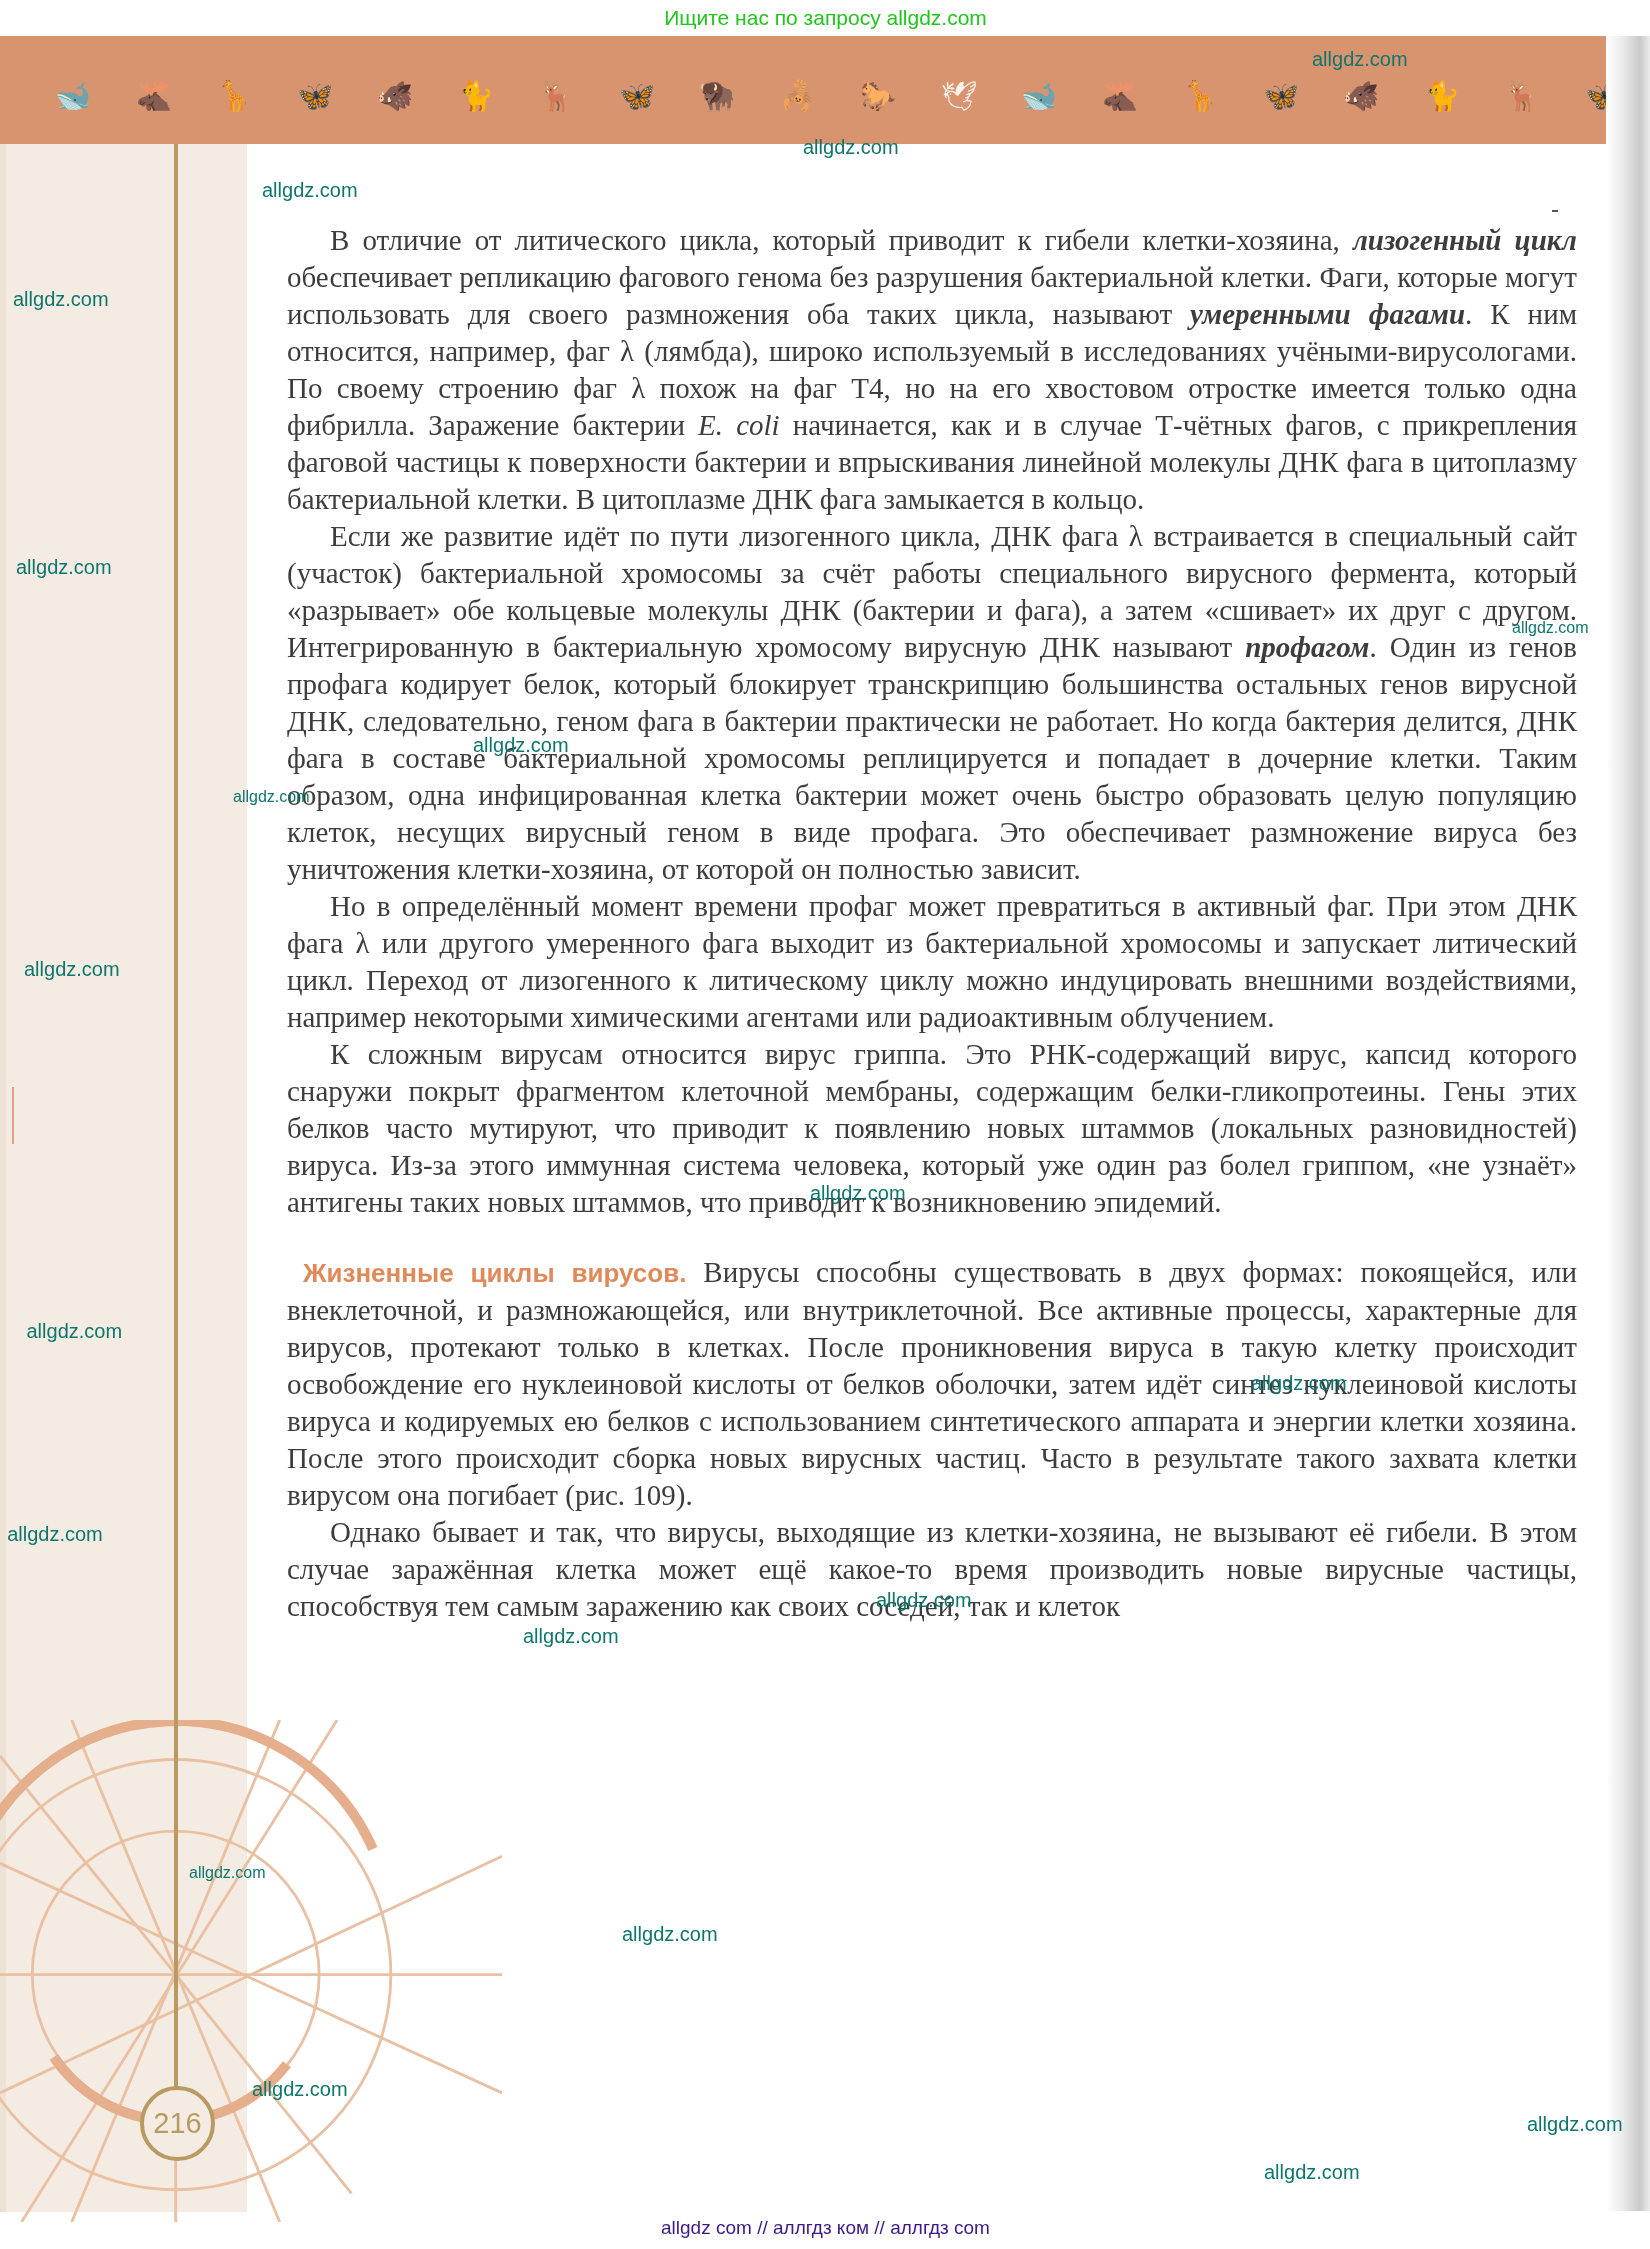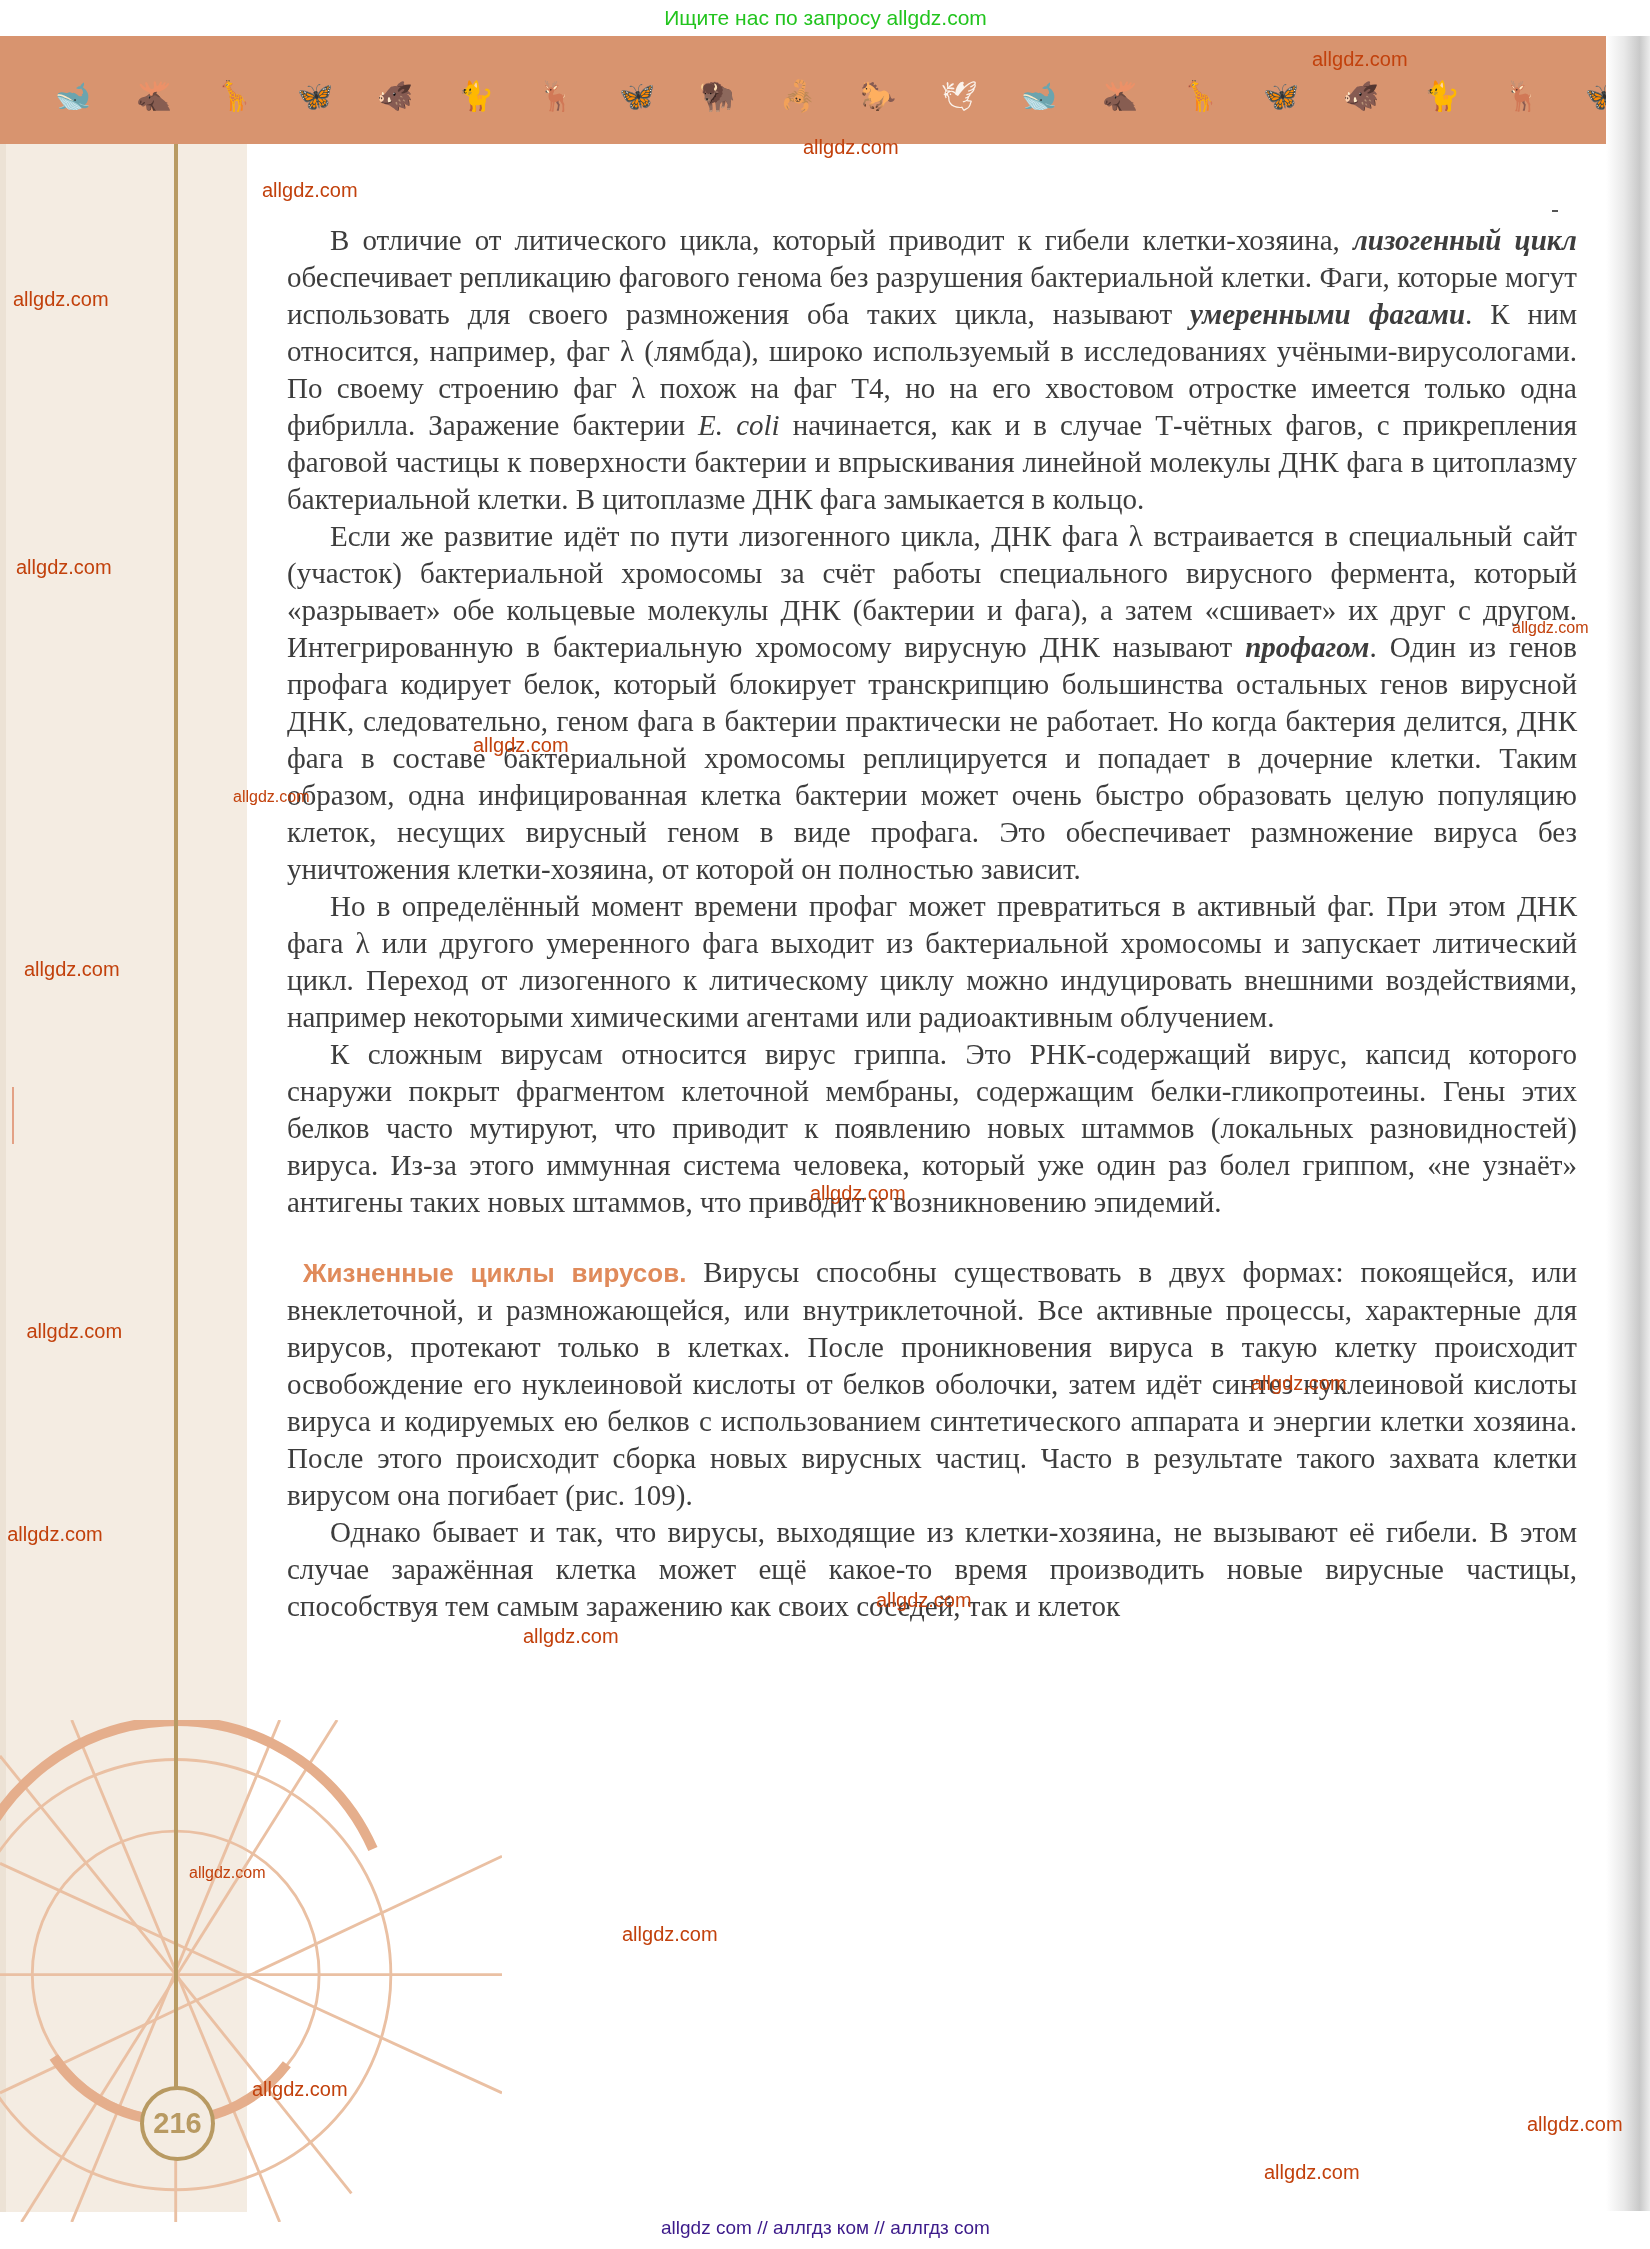--- a/index.html
+++ b/index.html
@@ -53,39 +53,39 @@
   .compass {
     position:absolute; left:0; top:1684px; width:502px; height:502px;
   }
   .page-number-ring {
     position:absolute; left:140px; top:2050px; width:75px; height:75px;
     border-radius:50%; border:4.3px solid #b89a62; box-sizing:border-box;
     background:#f4ece2;
     display:flex; align-items:center; justify-content:center;
   }
   .page-number {
-    font-family:"Liberation Sans", sans-serif; font-weight:bold; font-size:29px;
+    font-family:"Liberation Sans", sans-serif; font-weight:normal; font-size:29px;
     color:#b89a62;
   }
   .text-column {
     position:absolute; left:287px; top:186px; width:1290px;
     color:#3d3d3d; font-size:29px; line-height:37px;
     text-align:justify;
   }
   .para { margin:0; text-indent:43px; }
   .para.noindent { text-indent:0; }
   .para .b-i { font-weight:bold; font-style:italic; }
   .para .i { font-style:italic; }
   .section-head {
     color:#e08a5a; font-family:"Liberation Sans", sans-serif; font-weight:bold;
     font-size:26px;
     margin-left:16px;
   }
   .wm {
-    position:absolute; font-family:"Liberation Sans", sans-serif; color:#c2410c;
+    position:absolute; font-family:"Liberation Sans", sans-serif; color:#0f766e;
     font-size:20px; line-height:24.4px; white-space:nowrap;
   }
   .wm.sm { font-size:16px; }
   .footer-watermark {
     position:absolute; left:0; top:2213px; width:1651px; height:29px;
     text-align:center; color:#3c1a8a;
     font-family:"Liberation Sans", sans-serif; font-size:19px; line-height:29px;
   }
   .tick-mark {
     position:absolute; left:1552px; top:174px; width:5.7px; height:2.2px; background:#555;

